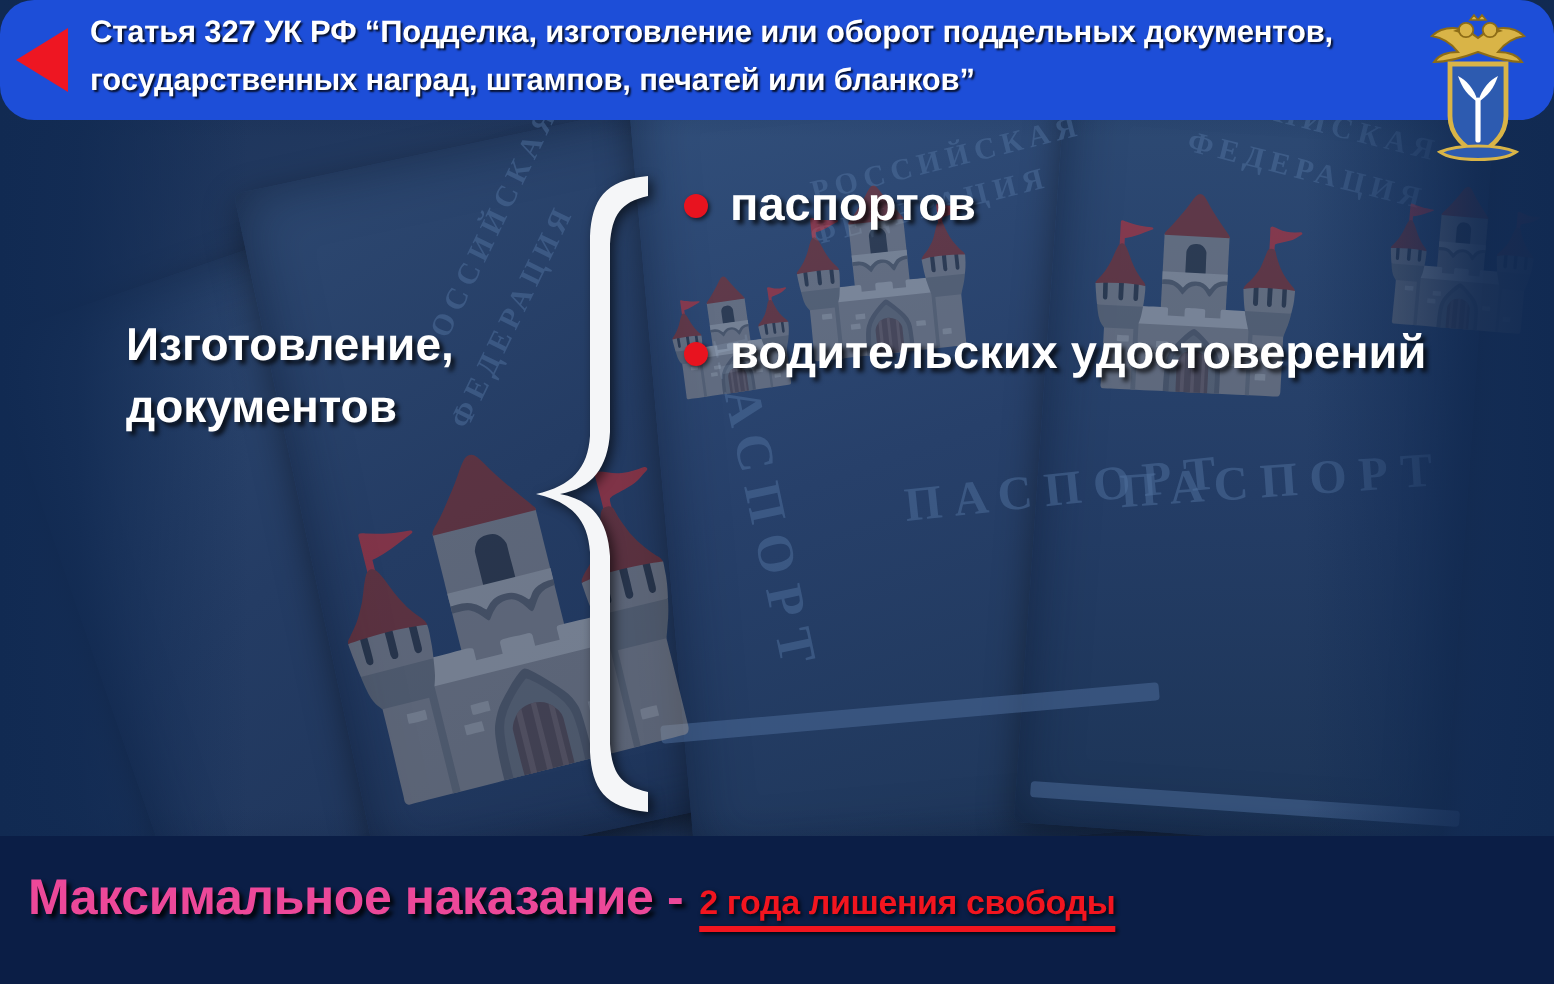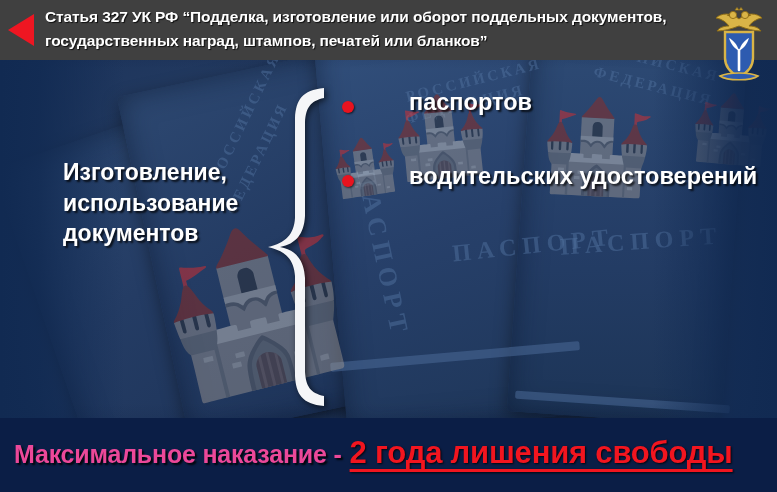--- a/index.html
+++ b/index.html
@@ -73,22 +73,23 @@
     background:
       linear-gradient(90deg,#112a52 0%,rgba(17,42,82,.85) 5%,rgba(17,42,82,0) 16%,
                       rgba(17,42,82,0) 84%,rgba(17,42,82,.85) 95%,#112a52 100%),
       linear-gradient(180deg,rgba(11,26,60,.55) 0%,rgba(11,26,60,0) 14%,
                       rgba(11,26,60,0) 82%,rgba(11,26,60,.6) 100%);
   }
 
   
   .header{
     position:absolute;left:0;top:0;width:777px;height:60px;
-    background:#404040;
+    background:#1d4ed8;
     z-index:5;
+    border-radius:17px;
   }
   .tri{
     position:absolute;left:8px;top:14px;
     width:0;height:0;
     border-top:16px solid transparent;
     border-bottom:16px solid transparent;
     border-right:26px solid #ee1622;
   }
   .header-text{
     position:absolute;left:45px;top:5px;width:655px;
@@ -107,21 +108,21 @@
     text-shadow:2px 2px 2px rgba(0,0,0,.75);
     margin-left:45px;
   }
 
   
   .brace{position:absolute;left:252px;top:82px;width:80px;height:330px;z-index:4;
          filter:drop-shadow(2px 2px 3px rgba(0,0,0,.6));}
 
   
   .list{position:absolute;left:342px;top:88px;width:430px;z-index:4;}
-  .li{position:relative;display:flex;align-items:center;margin-bottom:24px;gap:44px;}
+  .li{position:relative;display:flex;align-items:flex-start;margin-bottom:24px;}
   .li .dot{
     flex:0 0 auto;width:12px;height:12px;border-radius:50%;
     background:#e8131f;margin-top:9px;margin-right:11px;
     box-shadow:1px 1px 2px rgba(0,0,0,.6);
   }
   .li .txt{
     color:#ffffff;font-size:23.5px;font-weight:700;line-height:1.26;
     text-shadow:2px 2px 2px rgba(0,0,0,.75);
   }
   .li.i1{margin-bottom:44px;}
@@ -134,21 +135,21 @@
   }
   .footer-inner{
     position:absolute;left:14px;top:17px;white-space:nowrap;
   }
   .pen-label{
     color:#ec4899;font-size:25px;font-weight:700;
     text-shadow:2px 2px 2px rgba(0,0,0,.85);
     letter-spacing:-.2px;
   }
   .pen-value{
-    color:#f2151f;font-size:31px;font-weight:700;
+    color:#f2151f;font-size:17px;font-weight:700;
     text-decoration:underline;text-decoration-thickness:3px;
     text-underline-offset:6px;
     text-shadow:1px 1px 2px rgba(0,0,0,.8);
     letter-spacing:-.2px;margin-left:8px;
   }
 </style>
 </head>
 <body>
 
 <div id="slide">
@@ -207,21 +208,20 @@
       <path d="M28 44 L28 64" stroke="#ffffff" stroke-width="2.6" stroke-linecap="round"></path>
       <path d="M28 45 C26 38,22 34,18 32 C20 38,23 42,28 45 Z" fill="#ffffff"></path>
       <path d="M28 45 C30 38,34 34,38 32 C36 38,33 42,28 45 Z" fill="#ffffff"></path>
 
       <path d="M9 70 C18 66,38 66,47 70 C40 75,16 75,9 70 Z" fill="#2d5bb0" stroke="#d9b447" stroke-width="1.6"></path>
     </g>
   </svg>
 
   <div class="lead">
     <div>Изготовление,</div>
-    <div>использование</div>
     <div>документов</div>
   </div>
 
   <svg class="brace" viewBox="0 0 80 330">
     <path d="M72 6
              C50 8,44 18,43 36
              L43 136
              C42 152,34 161,16 165
              C34 169,42 178,43 194
              L43 294

